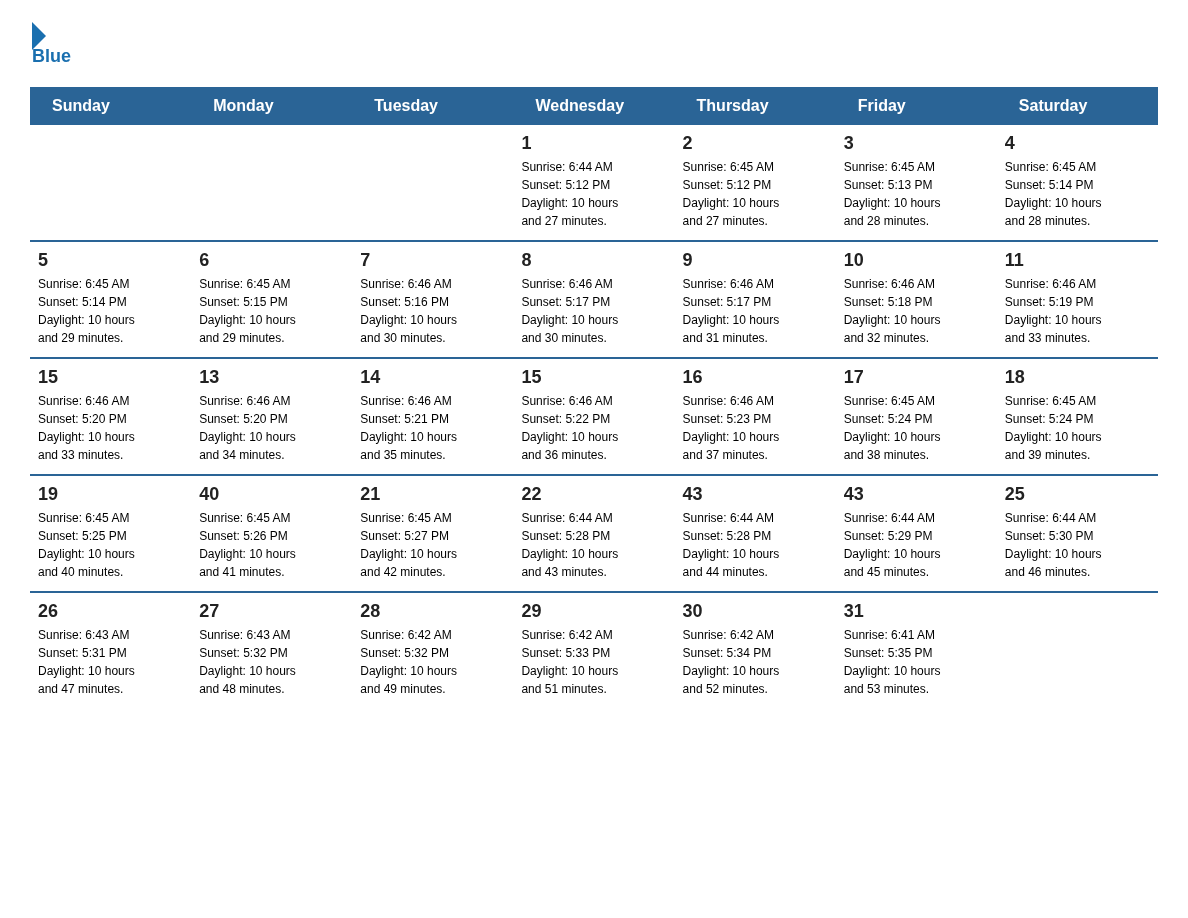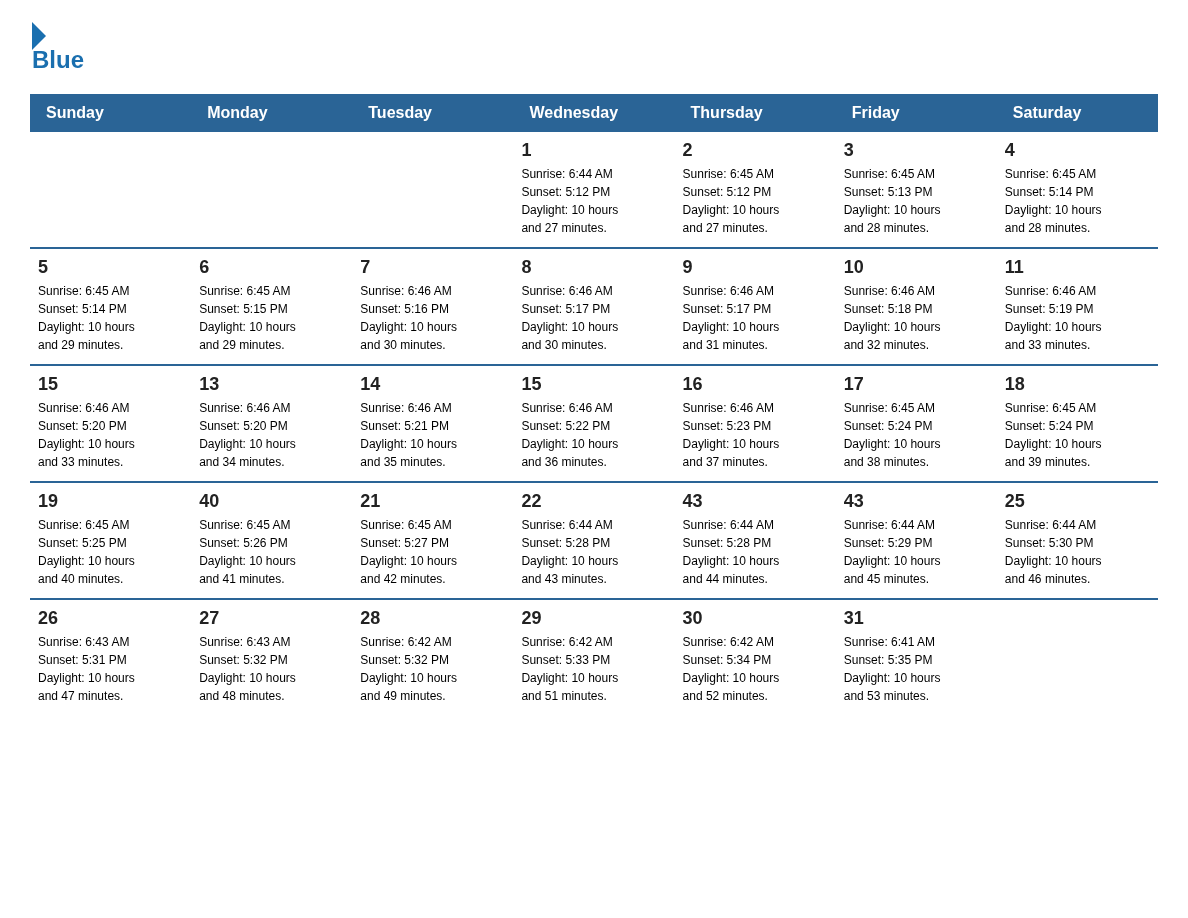--- a/index.html
+++ b/index.html
@@ -40,21 +40,21 @@
       margin-left: 2px;
       margin-top: 2px;
     }
     .logo-blue {
       font-size: 28px;
       font-weight: bold;
       color: #1a6faf;
       margin-left: 2px;
     }
     .logo-subtitle {
-      font-size: 24px;
+      font-size: 18px;
       color: #1a6faf;
       font-weight: bold;
       margin-top: -4px;
       margin-left: 2px;
     }
     .title-block {
       text-align: right;
     }
     .main-title {
       font-size: 52px;
@@ -68,21 +68,21 @@
       margin-top: 4px;
     }
     table {
       width: 100%;
       border-collapse: collapse;
       table-layout: fixed;
     }
     thead th {
       background-color: #2a6496;
       color: #ffffff;
-      padding: 10px 16px;
+      padding: 10px 22px;
       font-size: 16px;
       font-weight: bold;
       text-align: left;
     }
     tbody tr {
       border-bottom: 1px solid #aaa;
     }
     tbody td {
       vertical-align: top;
       padding: 8px 8px 10px 8px;

